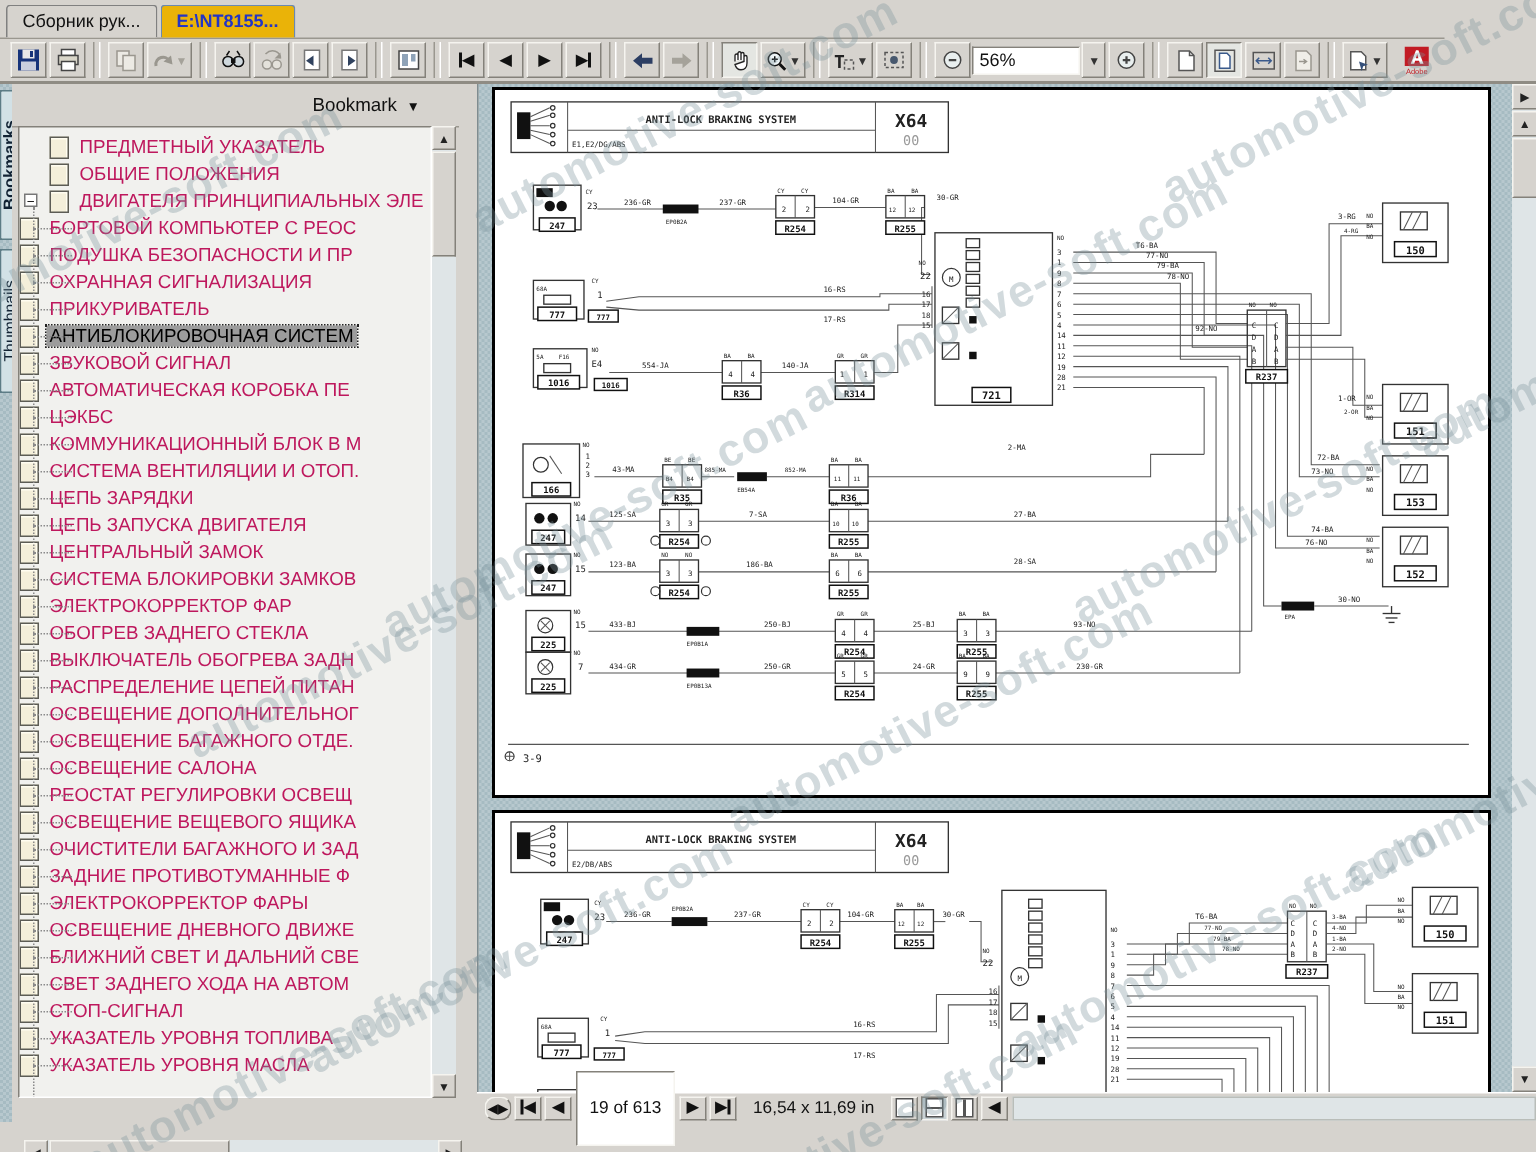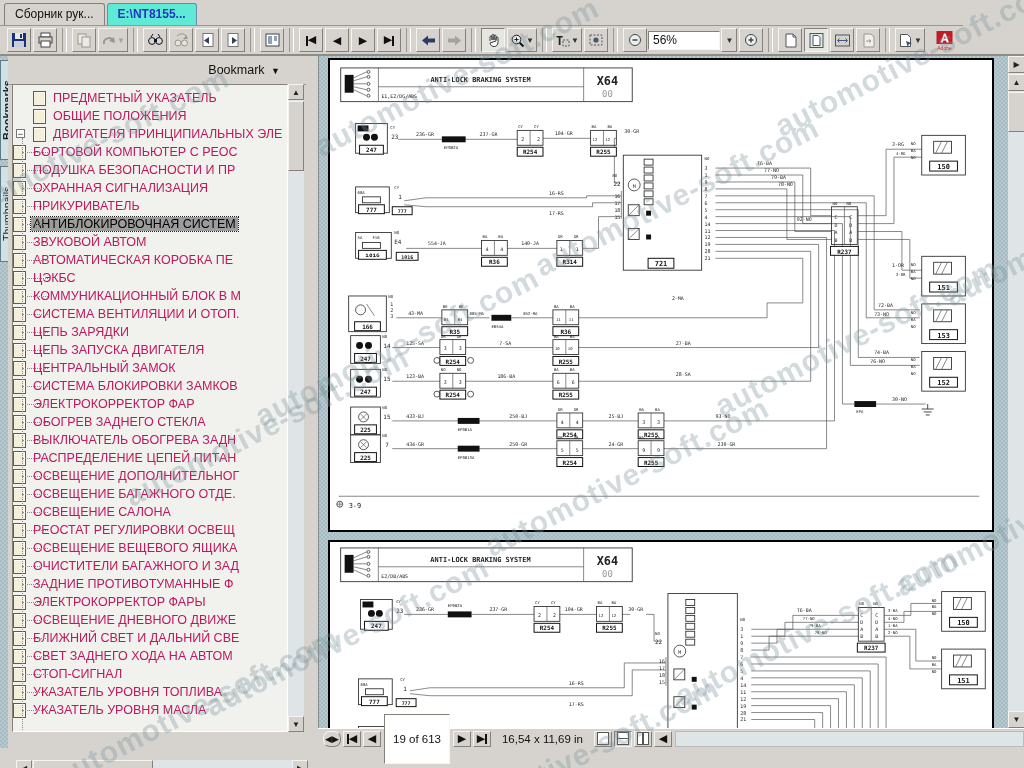--- a/index.html
+++ b/index.html
@@ -2,21 +2,21 @@
 <html><head>
 <meta charset="utf-8">
 <style>
   html,body{margin:0;padding:0;}
   body{font-family:"Liberation Sans", sans-serif; background:#d6d3ce;}
   .app{position:relative;width:1024px;height:768px;overflow:hidden;background:#d6d3ce;}
 
   
   .tabbar{position:absolute;left:0;top:0;width:963px;height:26px;background:#d6d3ce;border-bottom:1px solid #9a978f;display:flex;align-items:flex-end;padding-left:4px;box-sizing:border-box;}
   .wtab{height:21px;line-height:20px;padding:0 10px;font-size:12px;border:1px solid #808080;border-bottom:none;background:#d6d3ce;color:#111;margin-right:2px;border-radius:3px 3px 0 0;}
-  .wtab.active{background:#5eead4;color:#2335c5;font-weight:bold;border-color:#6b89b0;}
+  .wtab.active{background:#eab308;color:#2335c5;font-weight:bold;border-color:#6b89b0;}
 
   
   .toolbar{position:absolute;left:0;top:26px;width:1024px;height:30px;background:#d6d3ce;border-bottom:2px solid #8f8c84;display:flex;align-items:center;padding-left:6px;box-sizing:border-box;}
   .tbtn{width:24px;height:24px;display:flex;align-items:center;justify-content:center;border:1px solid;border-color:#f5f4ef #84817a #84817a #f5f4ef;background:#d6d3ce;margin:0 1px;box-sizing:border-box;}
   .tbtn.pressed{border-color:#84817a #f5f4ef #f5f4ef #84817a;background:#e4e6e2;}
   .tbtn.wide{width:30px;}
   .sep{width:3px;height:24px;margin:0 4px;border-left:1px solid #9a978f;border-right:1px solid #fff;}
   .caret{font-size:8px;color:#333;margin-left:1px;}
   .caret.dis{color:#a5a29a;}
   .zoombox{width:72px;height:19px;background:#fff;border:1px solid;border-color:#84817a #f5f4ef #f5f4ef #84817a;font-size:12px;padding:1px 4px;box-sizing:border-box;color:#111;}
@@ -313,21 +313,21 @@
               <div class="bm-row lvl1">
                 <span class="pageicon"></span>
                 <span class="bm-label">ПРИКУРИВАТЕЛЬ</span>
               </div>
               <div class="bm-row lvl1 sel">
                 <span class="pageicon"></span>
                 <span class="bm-label">АНТИБЛОКИРОВОЧНАЯ СИСТЕМ</span>
               </div>
               <div class="bm-row lvl1">
                 <span class="pageicon"></span>
-                <span class="bm-label">ЗВУКОВОЙ АВТОМ</span>
+                <span class="bm-label">ЗВУКОВОЙ СИГНАЛ</span>
               </div>
               <div class="bm-row lvl1">
                 <span class="pageicon"></span>
                 <span class="bm-label">АВТОМАТИЧЕСКАЯ КОРОБКА ПЕ</span>
               </div>
               <div class="bm-row lvl1">
                 <span class="pageicon"></span>
                 <span class="bm-label">ЦЭКБС</span>
               </div>
               <div class="bm-row lvl1">

